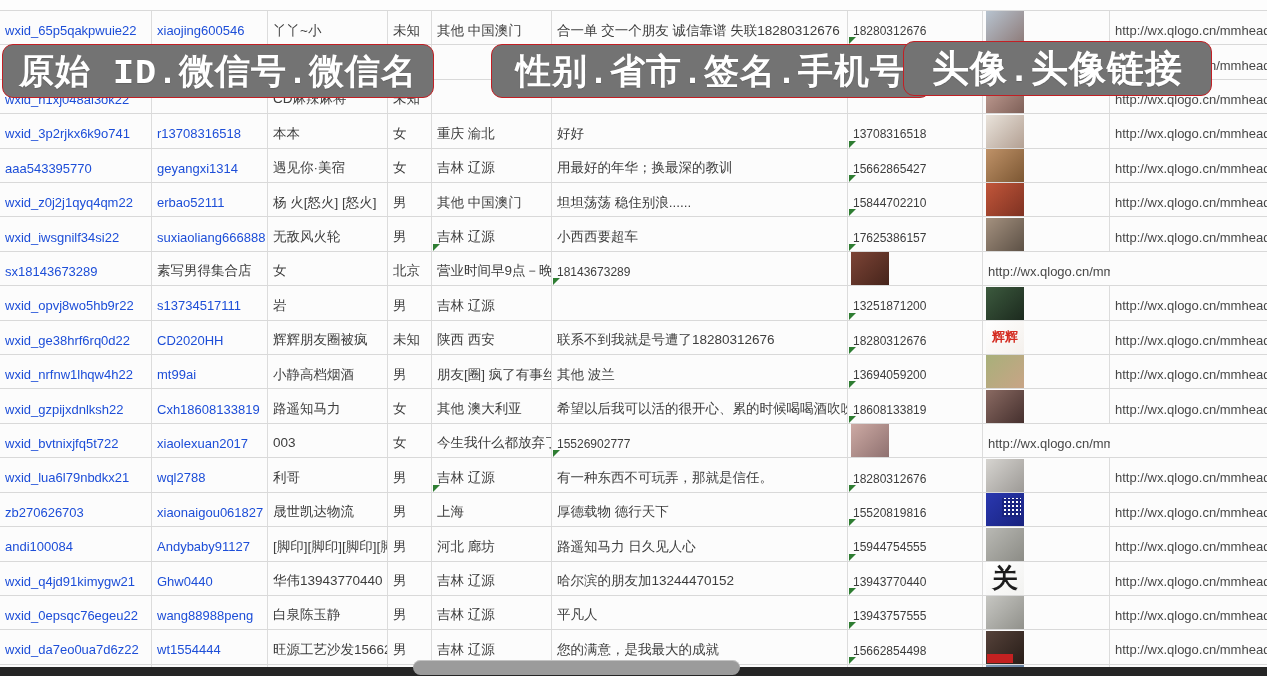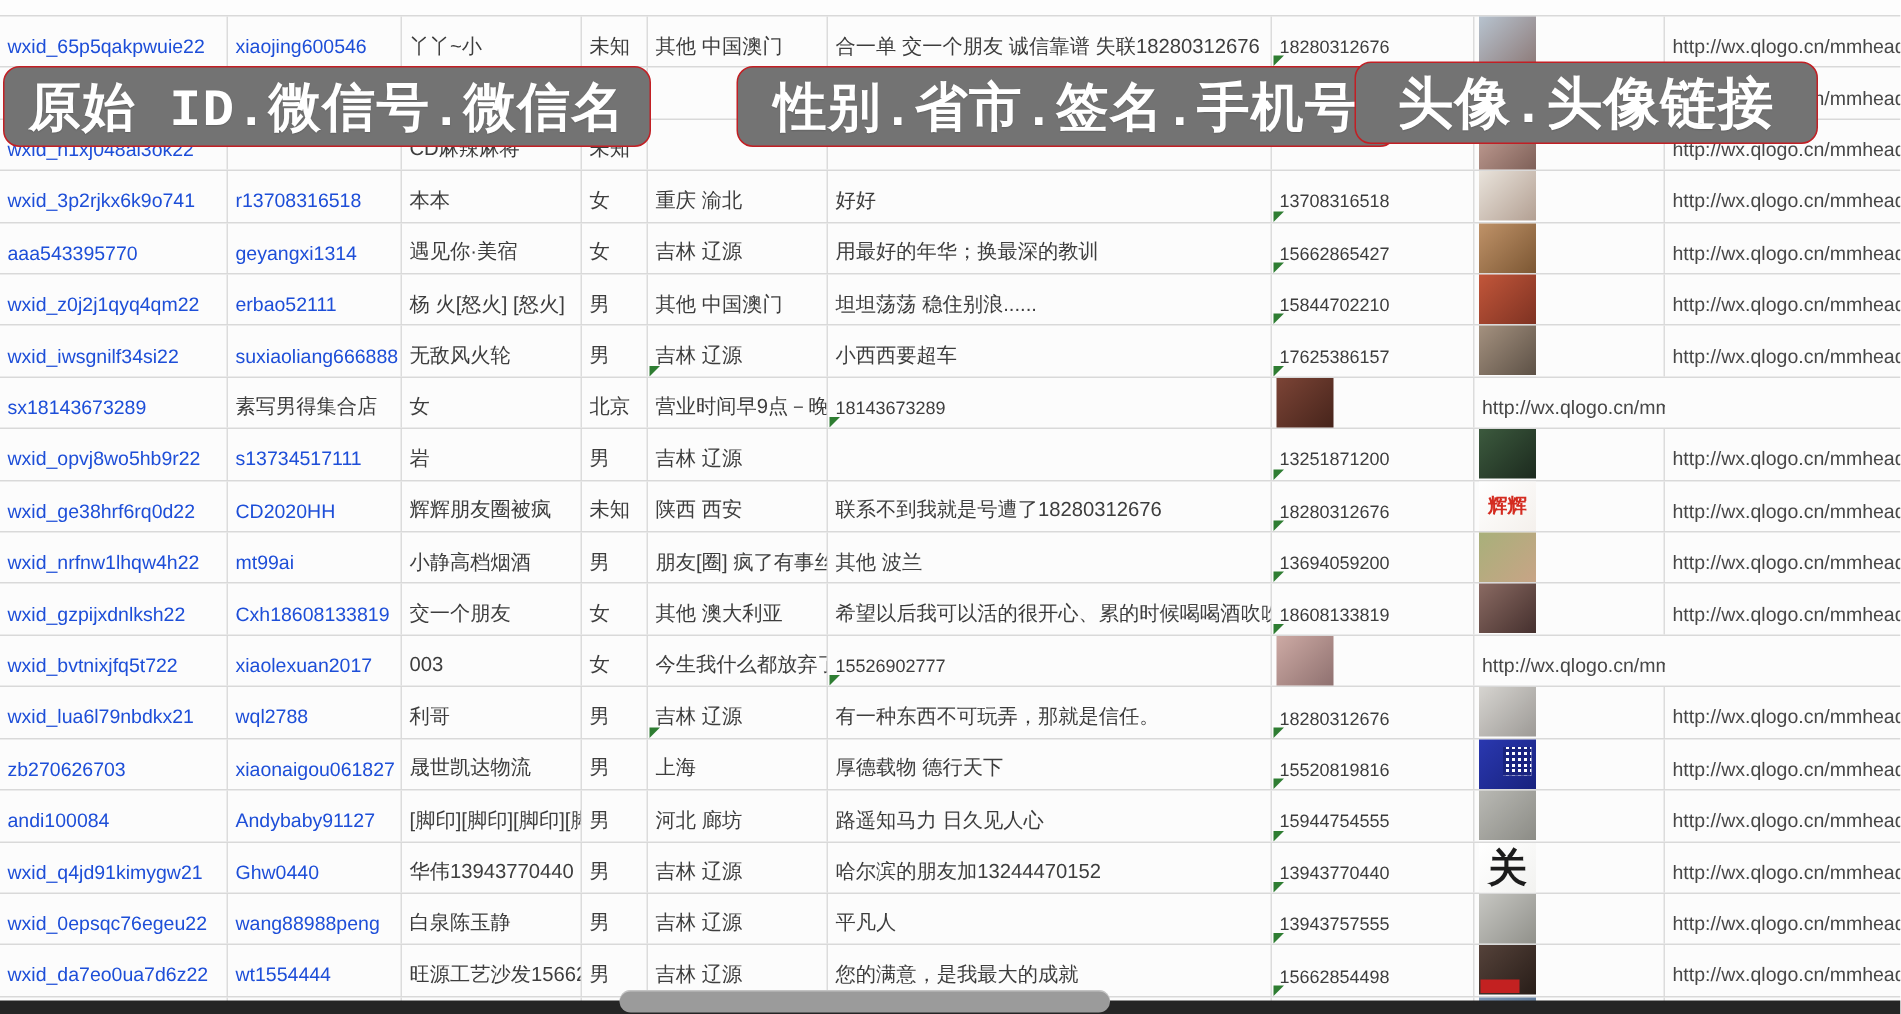--- a/index.html
+++ b/index.html
@@ -29,21 +29,21 @@
     align-items:flex-end;
     font-size:13.5px;
     color:#3d3d3d;
     white-space:nowrap;
     overflow:hidden;
     line-height:1.1;
   }
   .cell.latin{font-size:13px;color:#1d4ed8;}
   .cell.phone{font-size:12px;}
   .cell.link{font-size:13px;color:#474747;border-right:none;}
-  .cell.avatarcell{padding:0;align-items:flex-start;overflow:visible;}
+  .cell.avatarcell{padding:0;align-items:flex-end;overflow:visible;}
   .avatar{
     position:relative;
     width:38px;height:33px;
     margin-left:3px;
     display:flex;align-items:center;justify-content:center;
     font-weight:bold;
     overflow:hidden;
   }
   .avatar .strip{
     position:absolute;left:1px;bottom:1px;width:26px;height:9px;
@@ -425,21 +425,21 @@
           </div>
         </div>
         <div class="row">
           <div class="cell latin">
             <span>wxid_gzpijxdnlksh22</span>
           </div>
           <div class="cell latin">
             <span>Cxh18608133819</span>
           </div>
           <div class="cell">
-            <span>交一个朋友</span>
+            <span>路遥知马力</span>
           </div>
           <div class="cell">
             <span>女</span>
           </div>
           <div class="cell">
             <span>其他 澳大利亚</span>
           </div>
           <div class="cell">
             <span>希望以后我可以活的很开心、累的时候喝喝酒吹吹[</span>
           </div>

